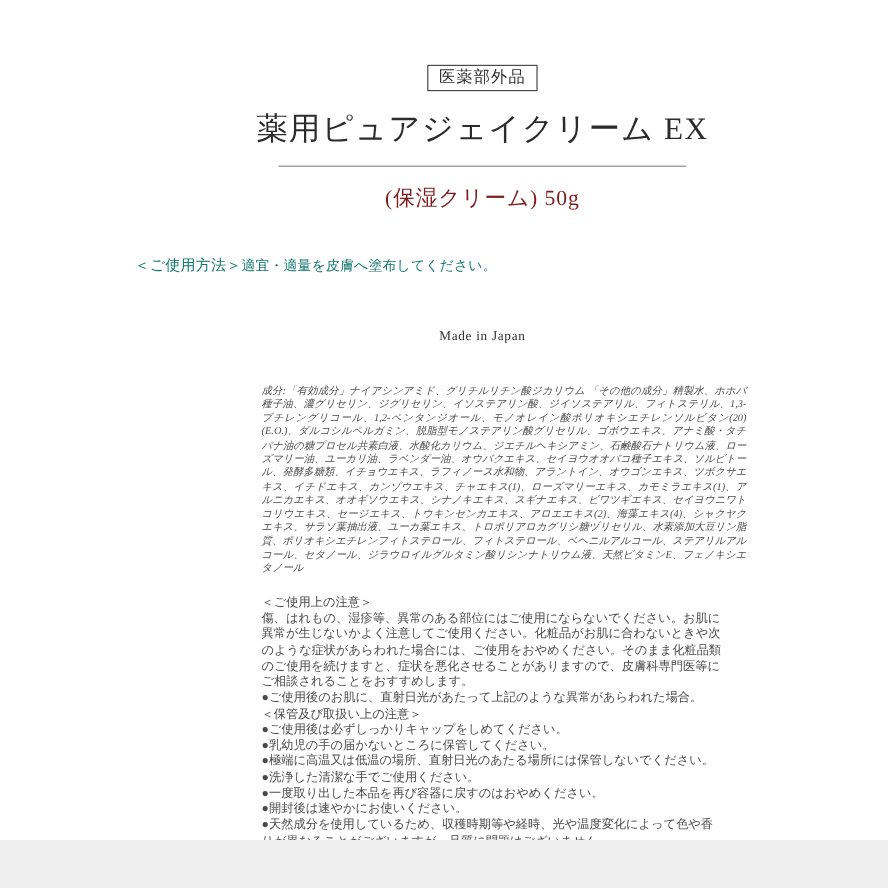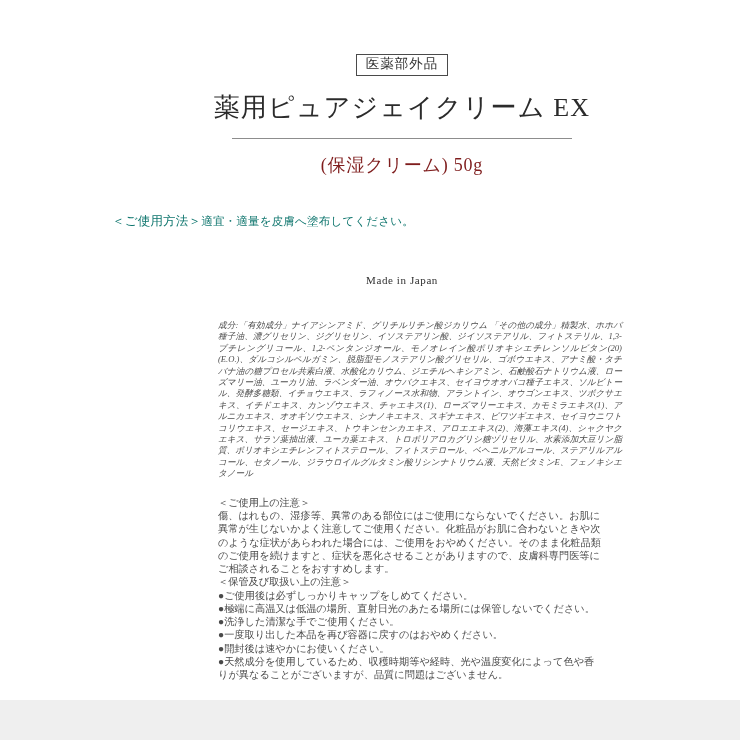--- a/index.html
+++ b/index.html
@@ -154,22 +154,24 @@
     <div class="made-in">Made in Japan</div>
 
     <div class="fineprint">
       <p>成分:「有効成分」ナイアシンアミド、グリチルリチン酸ジカリウム
 「その他の成分」精製水、ホホバ種子油、濃グリセリン、ジグリセリン、イソステアリン酸、ジイソステアリル、フィトステリル、1,3-ブチレングリコール、1,2-ペンタンジオール、モノオレイン酸ポリオキシエチレンソルビタン(20)(E.O.)、ダルコシルペルガミン、脱脂型モノステアリン酸グリセリル、ゴボウエキス、アナミ酸・タチバナ油の糖プロセル共素白液、水酸化カリウム、ジエチルヘキシアミン、石鹸酸石ナトリウム液、ローズマリー油、ユーカリ油、ラベンダー油、オウバクエキス、セイヨウオオバコ種子エキス、ソルビトール、発酵多糖類、イチョウエキス、ラフィノース水和物、アラントイン、オウゴンエキス、ツボクサエキス、イチドエキス、カンゾウエキス、チャエキス(1)、ローズマリーエキス、カモミラエキス(1)、アルニカエキス、オオギソウエキス、シナノキエキス、スギナエキス、ビワツギエキス、セイヨウニワトコリウエキス、セージエキス、トウキンセンカエキス、アロエエキス(2)、海藻エキス(4)、シャクヤクエキス、サラソ葉抽出液、ユーカ葉エキス、トロポリアロカグリシ糖ヅリセリル、水素添加大豆リン脂質、ポリオキシエチレンフィトステロール、フィトステロール、ベヘニルアルコール、ステアリルアルコール、セタノール、ジラウロイルグルタミン酸リシンナトリウム液、天然ビタミンE、フェノキシエタノール</p>
     </div>
 
     <div class="notes">
       <p class="heading">＜ご使用上の注意＞</p>
       <p>傷、はれもの、湿疹等、異常のある部位にはご使用にならないでください。お肌に異常が生じないかよく注意してご使用ください。化粧品がお肌に合わないときや次のような症状があらわれた場合には、ご使用をおやめください。そのまま化粧品類のご使用を続けますと、症状を悪化させることがありますので、皮膚科専門医等にご相談されることをおすすめします。</p>
+      <p class="bullet">●ご使用後のお肌に、直射日光があたって上記のような異常があらわれた場合。</p>
       <p class="heading">＜保管及び取扱い上の注意＞</p>
       <p class="bullet">●ご使用後は必ずしっかりキャップをしめてください。</p>
+      <p class="bullet">●乳幼児の手の届かないところに保管してください。</p>
       <p class="bullet">●極端に高温又は低温の場所、直射日光のあたる場所には保管しないでください。</p>
       <p class="bullet">●洗浄した清潔な手でご使用ください。</p>
       <p class="bullet">●一度取り出した本品を再び容器に戻すのはおやめください。</p>
       <p class="bullet">●開封後は速やかにお使いください。</p>
       <p class="bullet">●天然成分を使用しているため、収穫時期等や経時、光や温度変化によって色や香りが異なることがございますが、品質に問題はございません。</p>
     </div>
 
   </div>
 
   <div class="bottom-band"></div>

